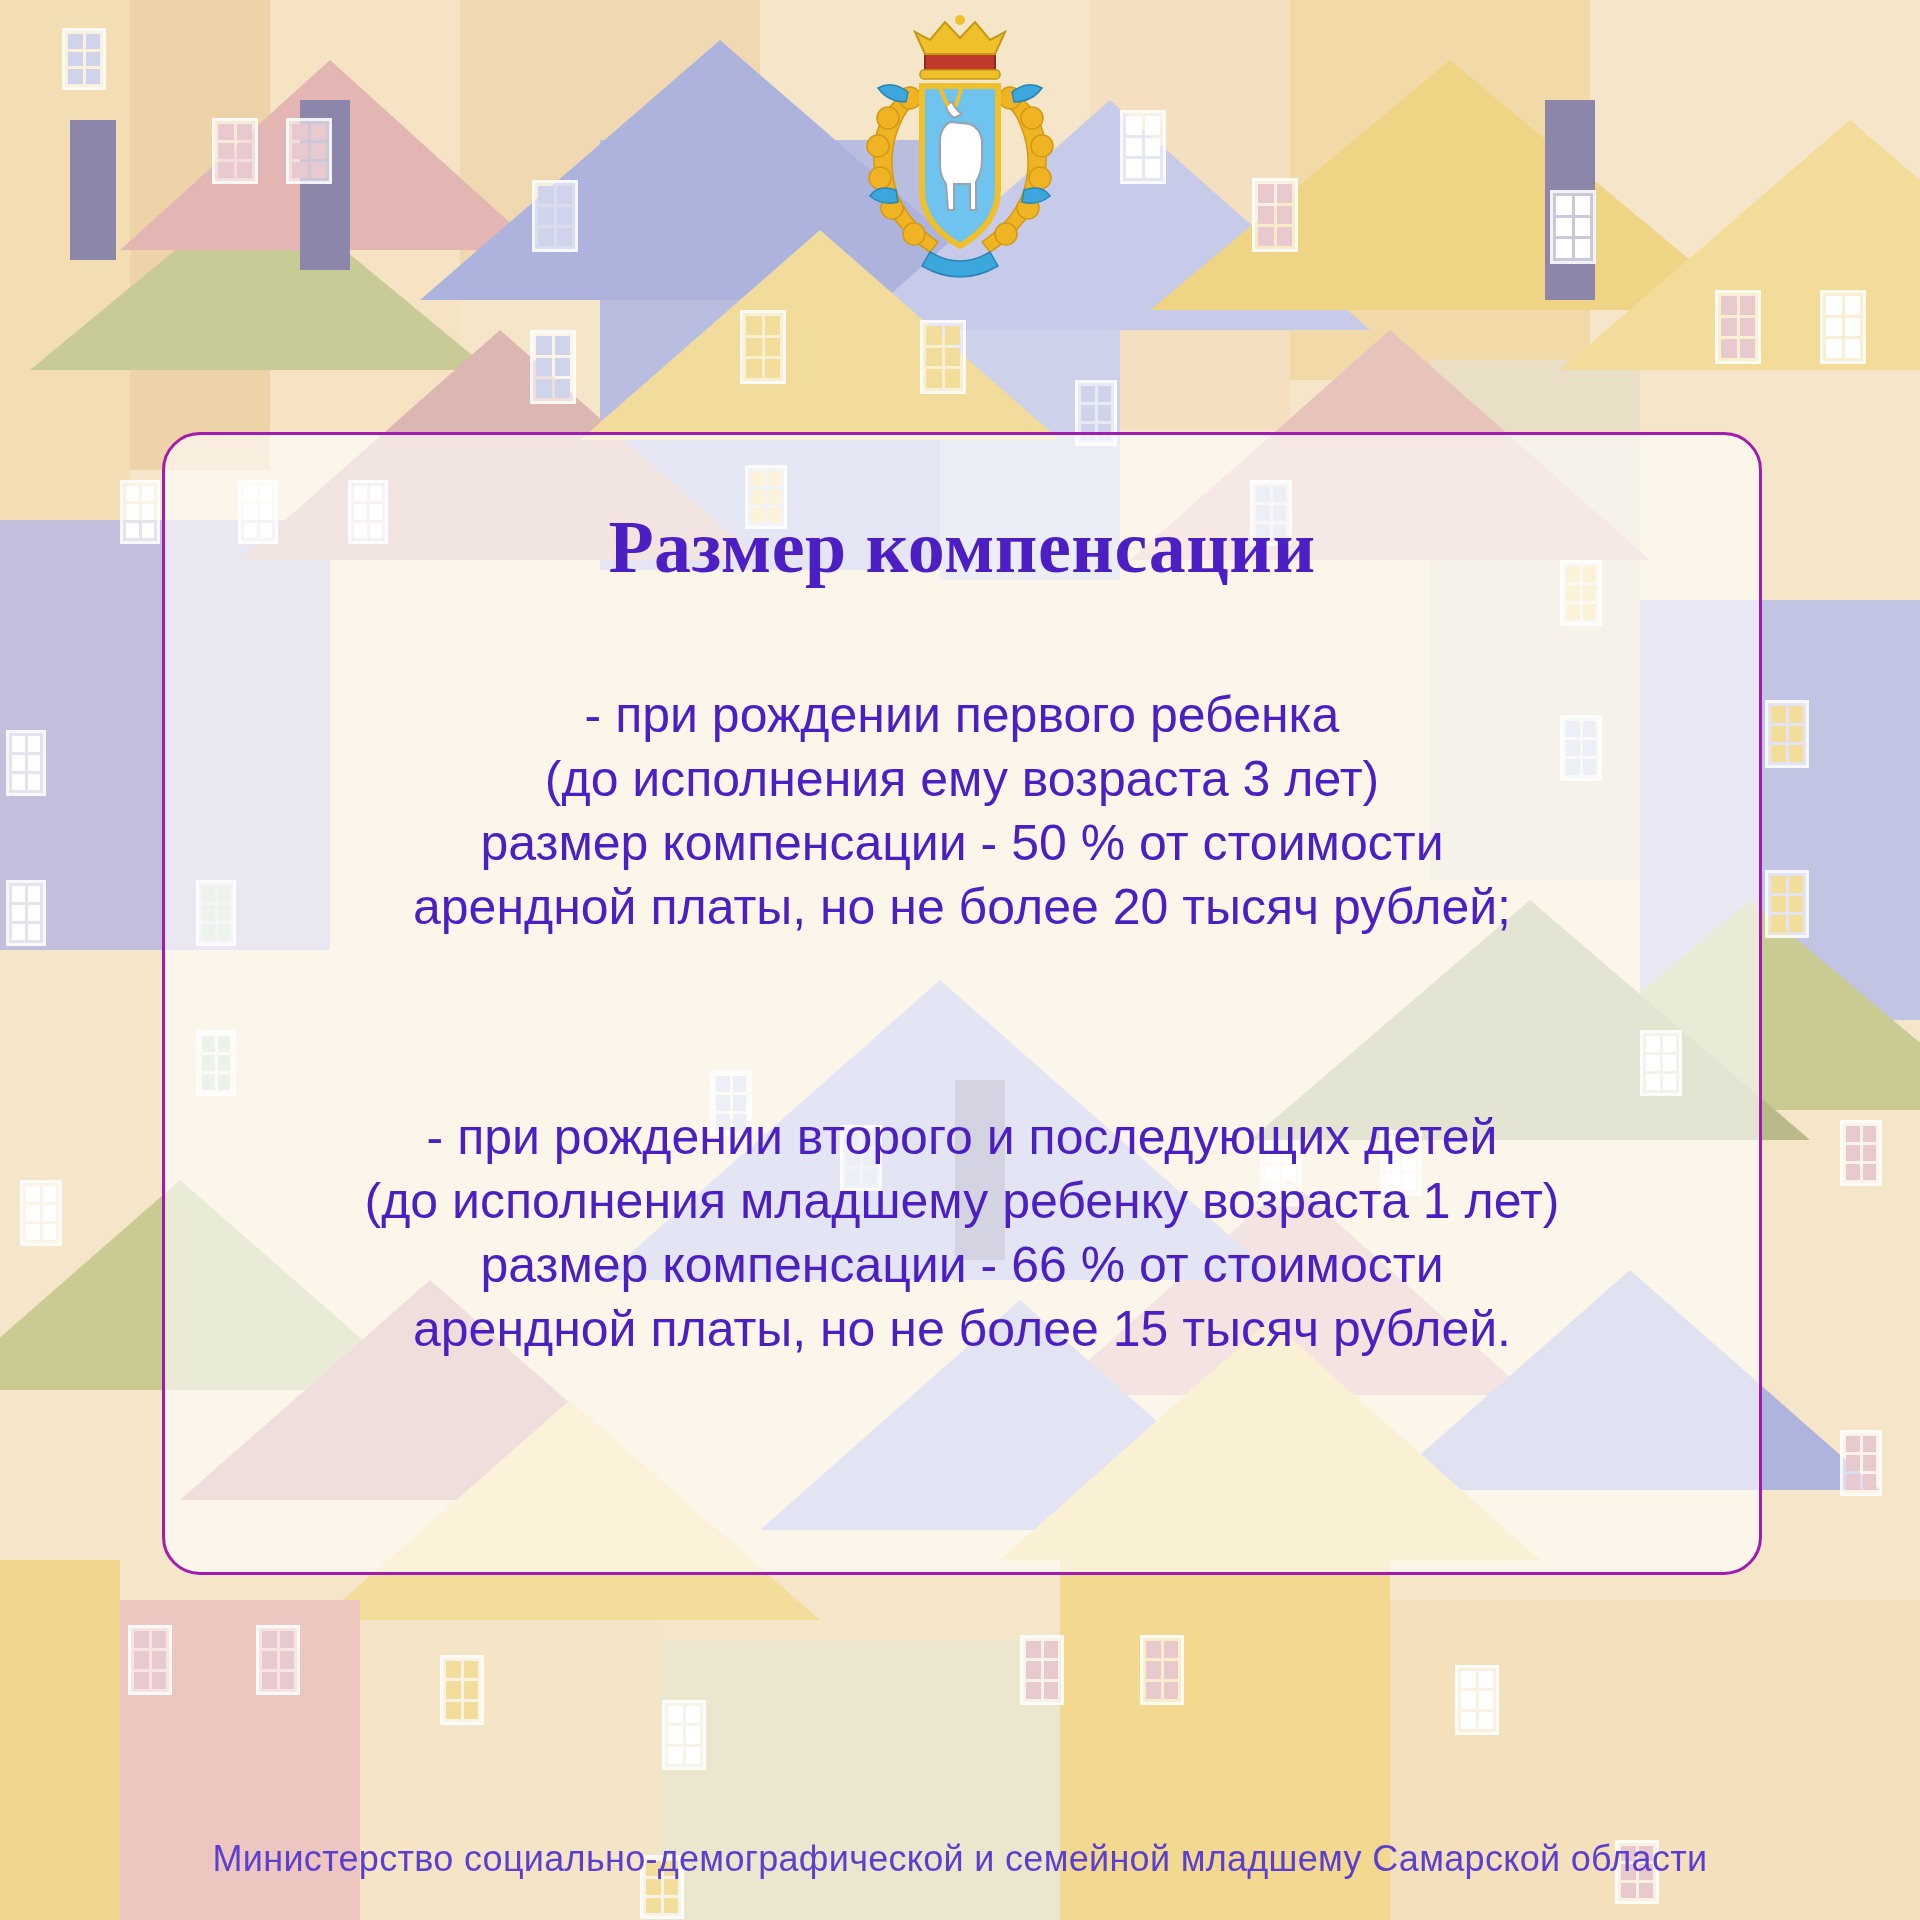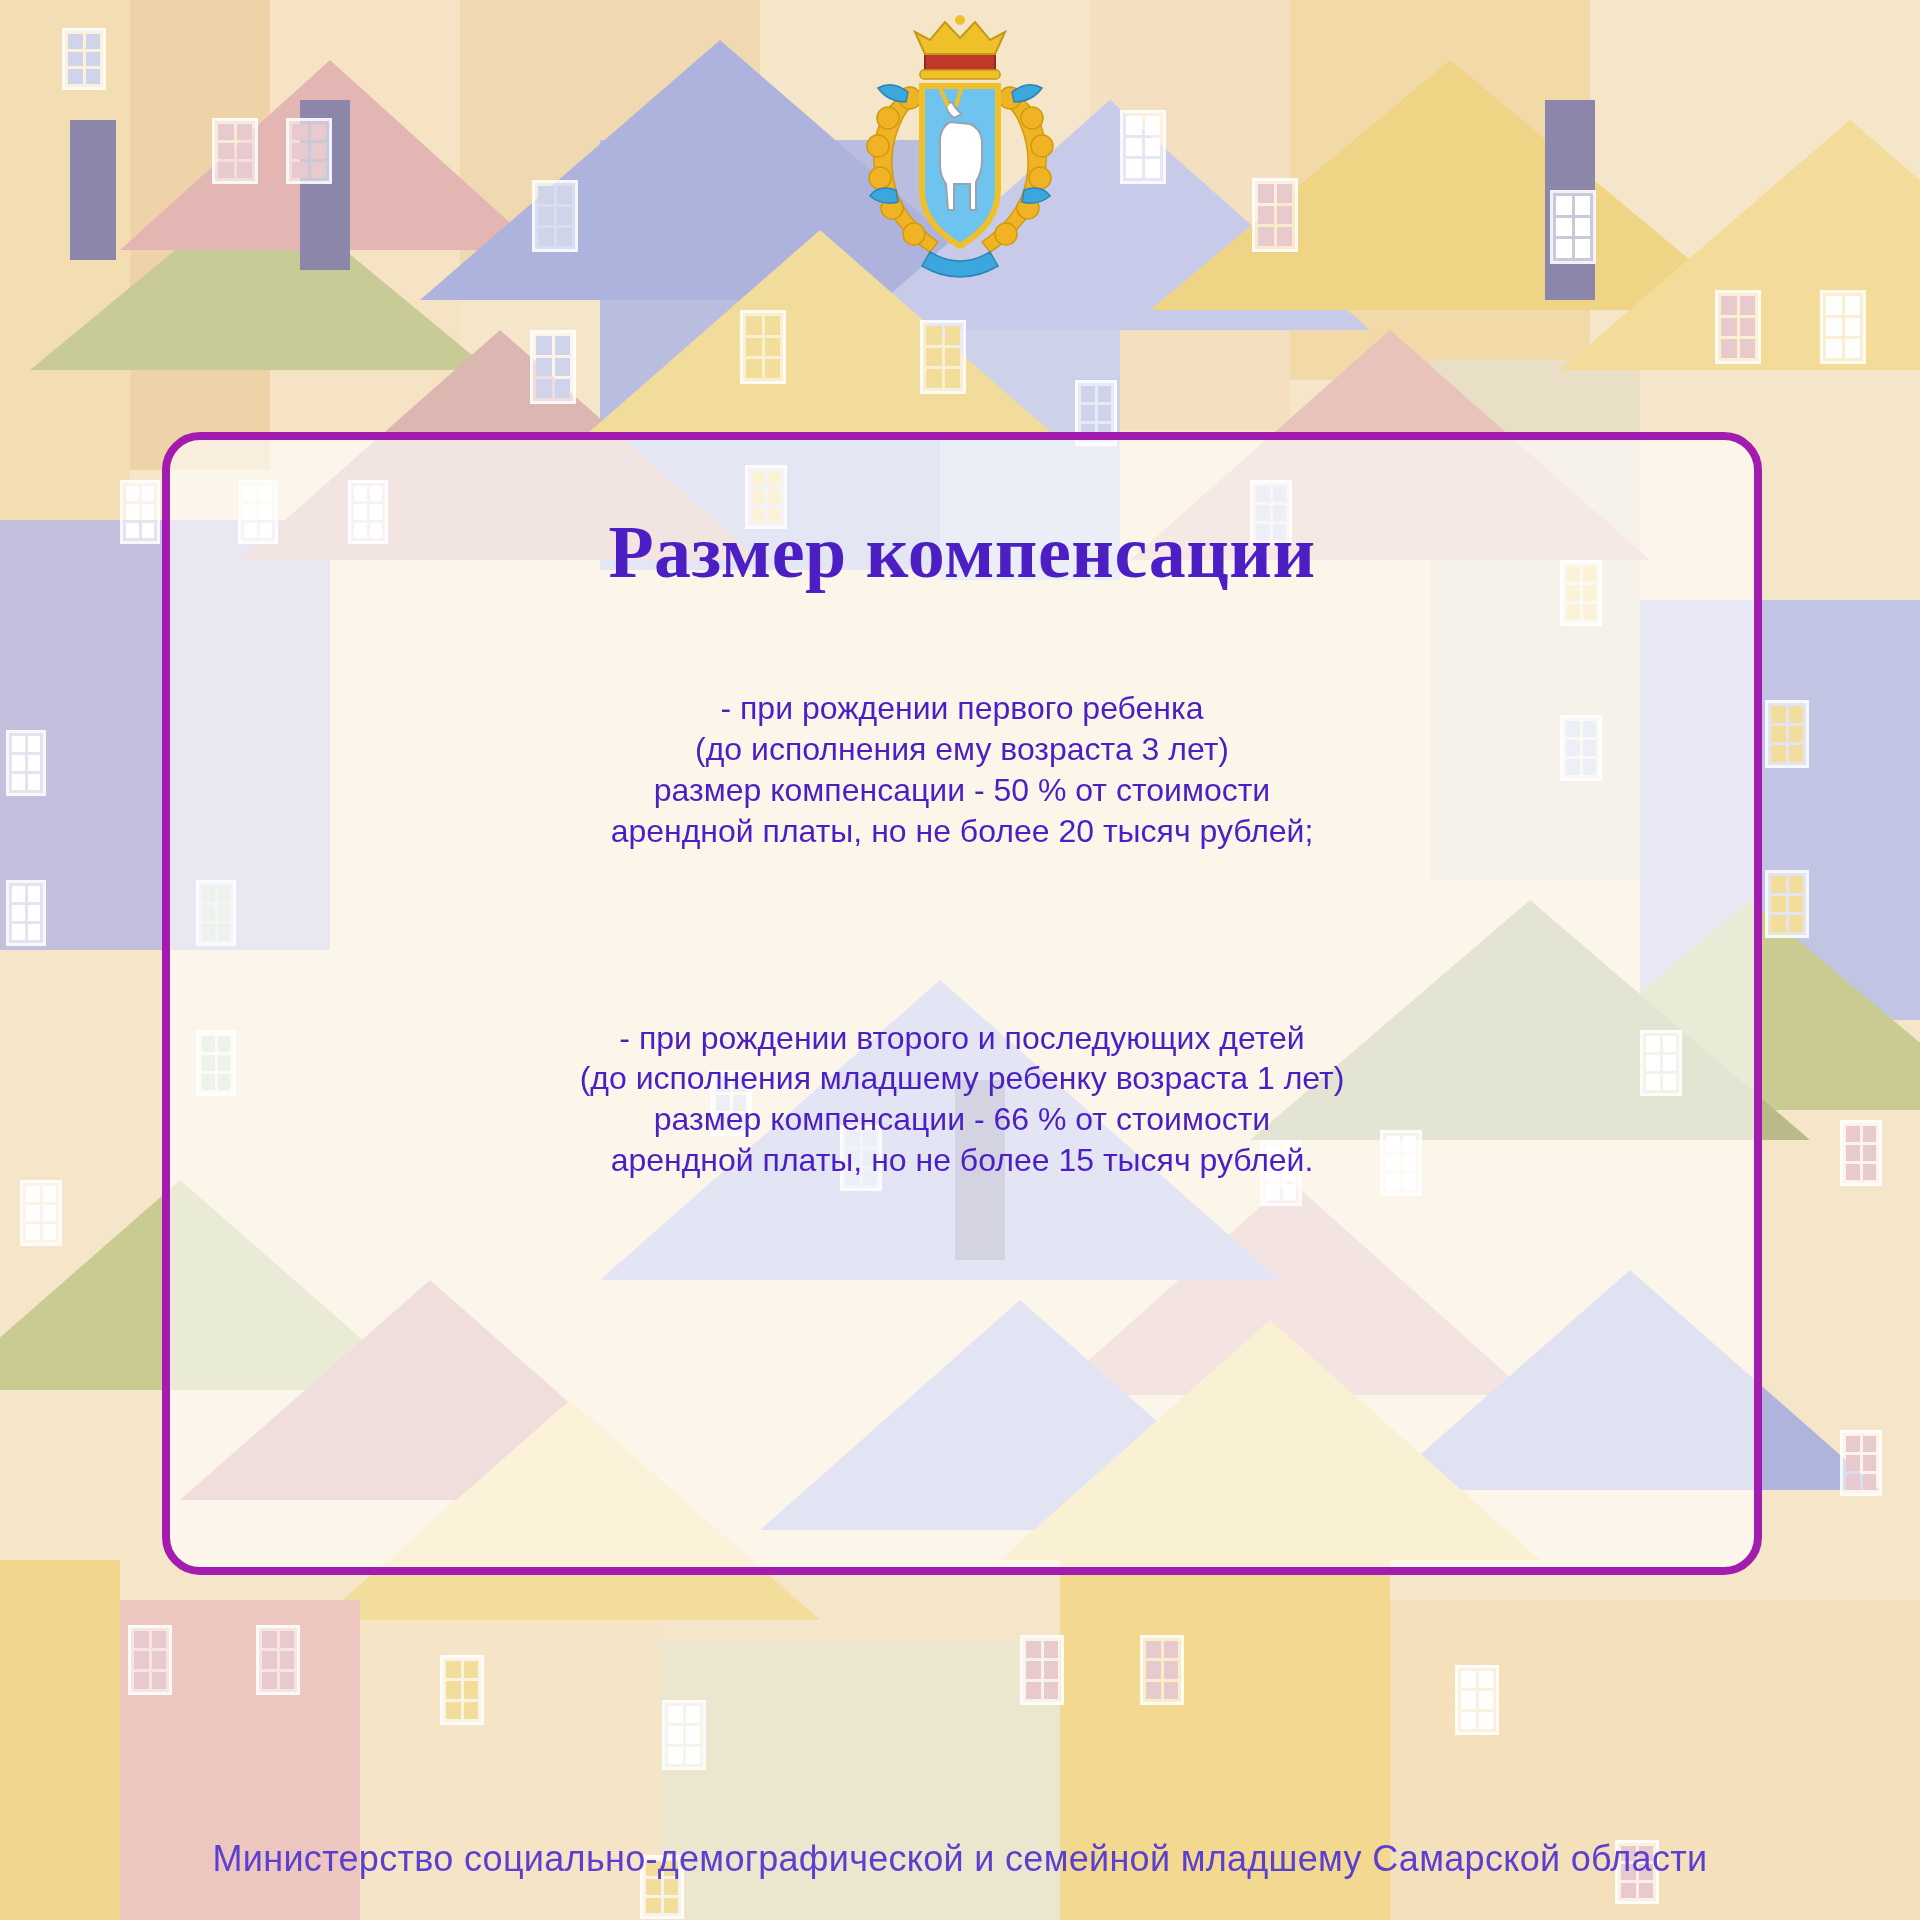--- a/index.html
+++ b/index.html
@@ -71,41 +71,41 @@
     height: 290px;
   }
 
   
   .card {
     position: absolute;
     left: 162px;
     top: 432px;
     width: 1600px;
     height: 1143px;
-    border: 8px solid #a21caf;
+    border: 3px solid #a21caf;
     border-radius: 38px;
     background: rgba(255,255,255,0.62);
     box-sizing: border-box;
     padding: 48px 56px 40px 56px;
     text-align: center;
   }
 
   .card-title {
     font-family: "Liberation Serif", serif;
     font-weight: bold;
     font-size: 74px;
     color: #4b1fc4;
     letter-spacing: 0.5px;
     margin: 26px 0 0 0;
     line-height: 1.05;
   }
 
   .para {
     color: #4b1fc4;
-    font-size: 32px;
+    font-size: 50px;
     line-height: 1.28;
     margin: 0;
   }
   .para.first { margin-top: 96px; }
   .para.second { margin-top: 166px; }
 
   .para .reg { font-weight: normal; }
   .para .bold { font-weight: normal; }
 
   .footer {

